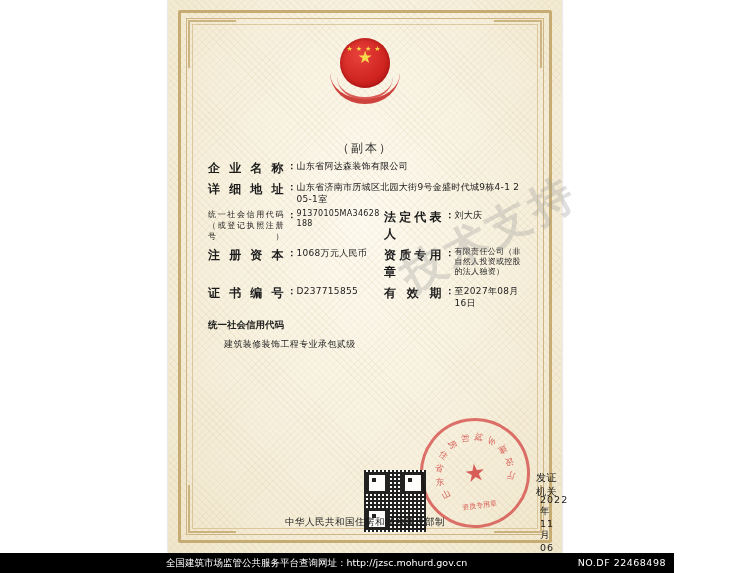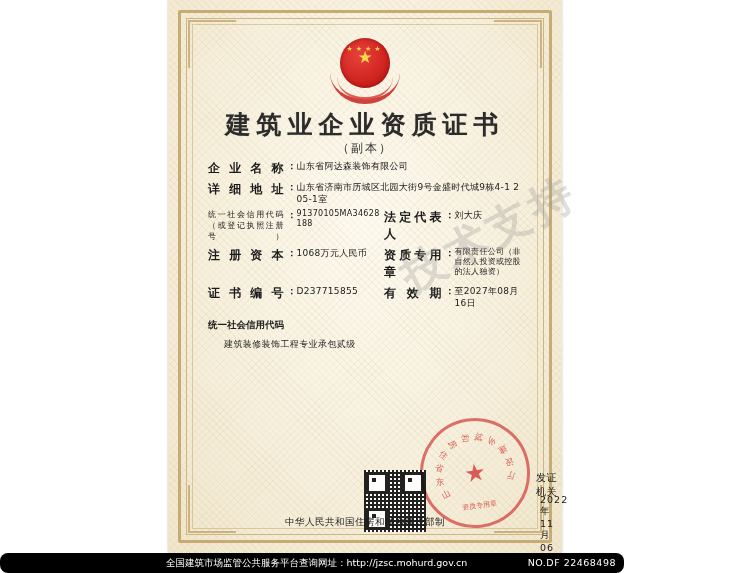--- a/index.html
+++ b/index.html
@@ -330,27 +330,26 @@
     left: 3px; top: 3px;
     width: 4px; height: 4px;
     background: #111;
   }
 
   
   .footer {
     position: absolute;
     left: 0;
     bottom: 0;
-    width: 624px;
+    width: 674px;
     height: 20px;
     background: #000000;
     color: #ffffff;
     font-size: 9.5px;
     line-height: 20px;
-    border-radius: 8px;
   }
   .footer .f-left {
     position: absolute;
     left: 166px;
     white-space: nowrap;
   }
   .footer .f-right {
     position: absolute;
     right: 8px;
     white-space: nowrap;
@@ -372,21 +371,20 @@
     <div class="corner br"></div>
 
     <div class="emblem">
       <div class="wheat"></div>
       <div class="wheat2"></div>
       <div class="disc"></div>
       <div class="ministars">★★★★</div>
       <div class="star">★</div>
     </div>
 
-    <div class="title">建筑业企业资质证书</div>
     <div class="subtitle">（副本）</div>
 
     <div class="fields">
 
       <div class="row">
         <div class="lbl">企业名称</div>
         <div class="colon">：</div>
         <div class="val">山东省阿达森装饰有限公司</div>
       </div>
 

